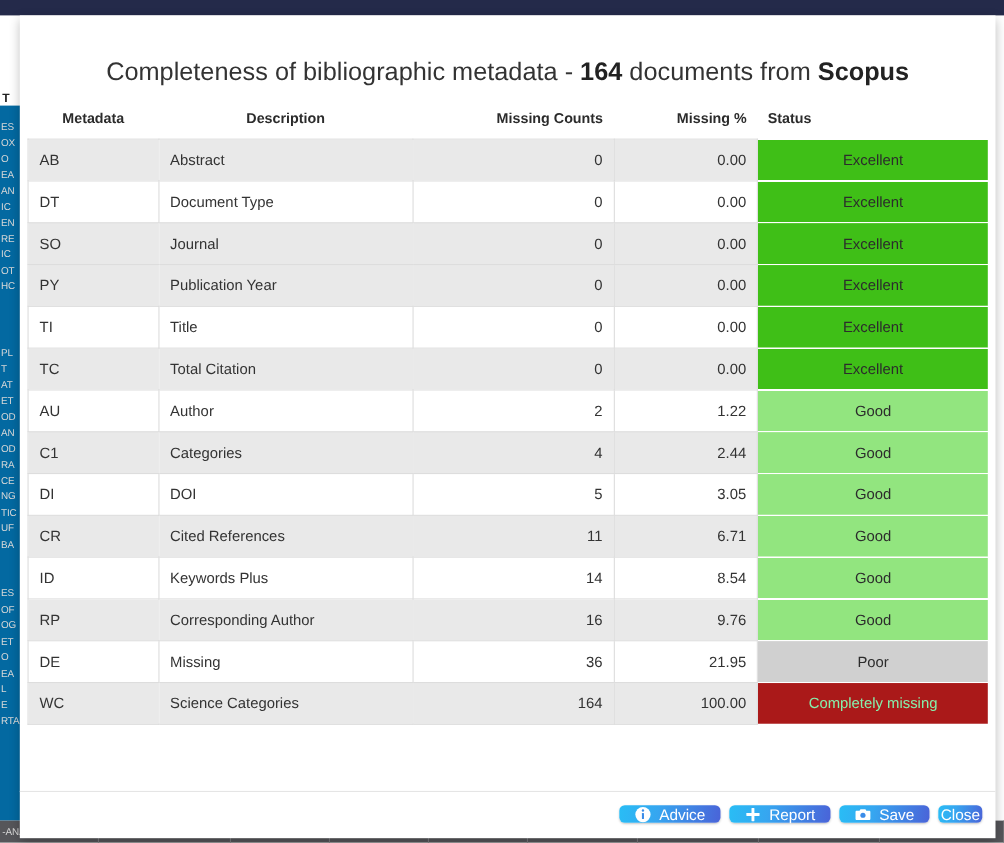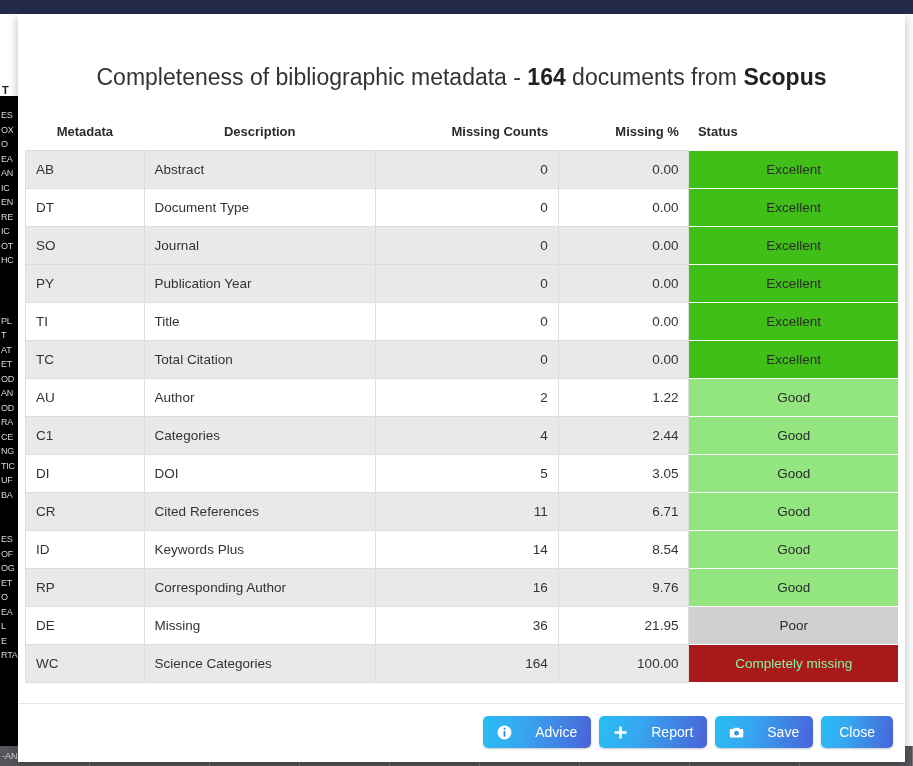--- a/index.html
+++ b/index.html
@@ -26,21 +26,21 @@
     position: absolute;
     left: 0; top: 0;
     width: 913px; height: 14px;
     background: #242a4a;
   }
   #app-sidebar {
     position: absolute;
     left: 0; top: 96px;
     width: 32px;
     height: 650px;
-    background: #000000;
+    background: #0369a1;
     overflow: hidden;
   }
   #app-sidebar .side-txt {
     color: #d8d8d8;
     font-size: 9px;
     line-height: 14.5px;
     white-space: nowrap;
     padding-left: 1px;
     letter-spacing: -0.2px;
   }
@@ -88,21 +88,21 @@
     box-sizing: border-box;
     display: flex;
     flex-direction: column;
   }
 
   #modal-title {
     text-align: center;
     font-size: 23px;
     color: #333333;
     font-weight: normal;
-    margin: 16px;
+    margin: 4px;
     padding: 34px 10px 16px 10px;
     line-height: 1.2;
   }
   #modal-title b { font-weight: bold; color: #222; }
 
   #table-wrap {
     padding: 0 7px;
     flex: 1 1 auto;
   }
 
@@ -160,39 +160,39 @@
     justify-content: flex-end;
     align-items: center;
     gap: 8px;
   }
   .btn {
     border: none;
     border-radius: 5px;
     color: #ffffff;
     font-size: 14px;
     font-family: "Liberation Sans", sans-serif;
-    height: 32px;
+    height: 16px;
     padding: 0 14px;
     display: inline-flex;
     align-items: center;
-    gap: 23px;
+    gap: 7px;
     cursor: pointer;
     background: linear-gradient(100deg, #29bdf5 0%, #36a6f0 38%, #4a63d8 100%);
     box-shadow: 0 1px 2px rgba(0,0,0,.22);
     white-space: nowrap;
   }
   .btn .bi {
     display: inline-flex;
     align-items: center;
     justify-content: center;
     width: 15px; height: 15px;
     flex: 0 0 auto;
   }
   .btn .bi svg { display:block; }
-  .btn-close { padding: 0 18px; }
+  .btn-close { padding: 0 2px; }
 </style>
 </head>
 <body>
 
 <div id="app-backdrop">
   <div id="app-topbar"></div>
   <div id="app-hidden-label">T</div>
   <div id="app-sidebar">
     <div class="side-gap"></div>
     <div class="side-txt">ES</div>

